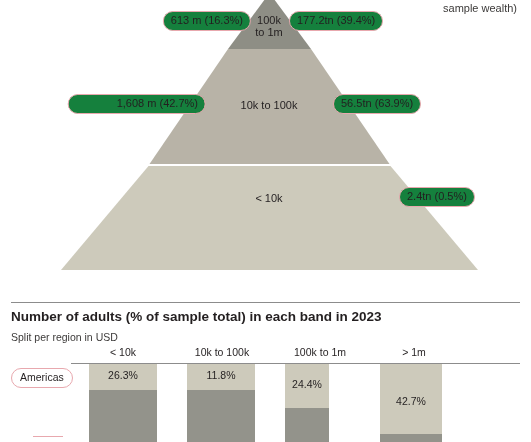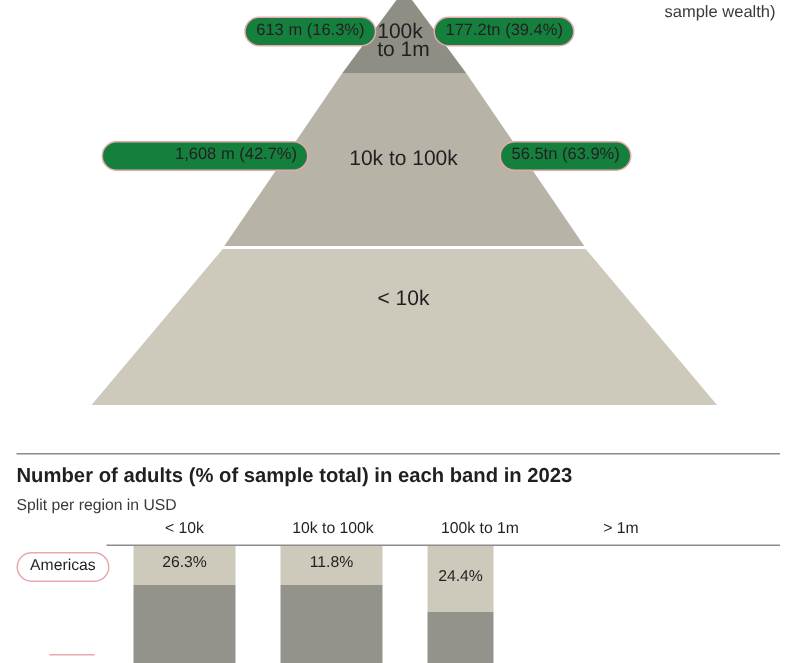--- a/index.html
+++ b/index.html
@@ -31,21 +31,22 @@
     color: #3c3a39;
     white-space: nowrap;
   }
   #pyramid-svg {
     position: absolute;
     left: 0; top: 0;
   }
 
   .band-name {
     position: absolute;
-    font-size: 14px;
+    text-align: center;
+    font-size: 11px;
     color: #231f20;
     line-height: 12px;
     white-space: pre-line;
     transform: translate(-50%, -50%);
   }
 
   
   .pill {
     position: absolute;
     display: inline-block;
@@ -161,20 +162,21 @@
   <div class="band-name" style="left:269px; top:26px;">100k
 to 1m</div>
   <div class="band-name" style="left:269px; top:105px;">10k to 100k</div>
   <div class="band-name" style="left:269px; top:198px;">&lt; 10k</div>
 
   <div class="pill left" style="left:251px; top:21px;">613 m (16.3%)</div>
   <div class="pill left" style="left:206px; top:104px;padding-left:48px;">1,608 m (42.7%)</div>
 
   <div class="pill right" style="left:289px; top:21px;">177.2tn (39.4%)</div>
   <div class="pill right" style="left:333px; top:104px;">56.5tn (63.9%)</div>
+  <div class="pill right" style="left:399px; top:197px;">2.4tn (0.5%)</div>
 </div>
 
 <div id="bars-panel">
 
   <div id="top-rule"></div>
 
   <div id="chart-title">Number of adults (% of sample total) in each band in 2023</div>
 
   <div id="chart-subtitle">Split per region in USD</div>
 
@@ -200,14 +202,19 @@
     <div class="seg" style="top:26px; height:52px; background:#93938b;"></div>
     <div class="seg-label" style="top:5px;">11.8%</div>
   </div>
 
   <div class="bar-col" style="left:285px; width:44px; height:78px;border-radius:11px;">
     <div class="seg" style="top:0; height:44px; background:#cdcabb;"></div>
     <div class="seg" style="top:44px; height:34px; background:#93938b;"></div>
     <div class="seg-label" style="top:14px;">24.4%</div>
   </div>
 
+  <div class="bar-col" style="left:380px; width:62px; height:78px;">
+    <div class="seg" style="top:0; height:70px; background:#cdcabb;"></div>
+    <div class="seg" style="top:70px; height:8px; background:#93938b;"></div>
+    <div class="seg-label" style="top:31px;">42.7%</div>
+  </div>
 
 </div>
 
 </body></html>

